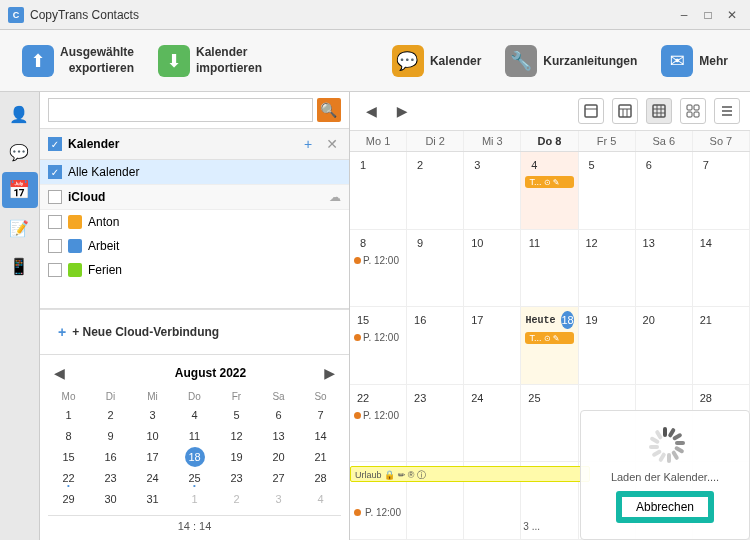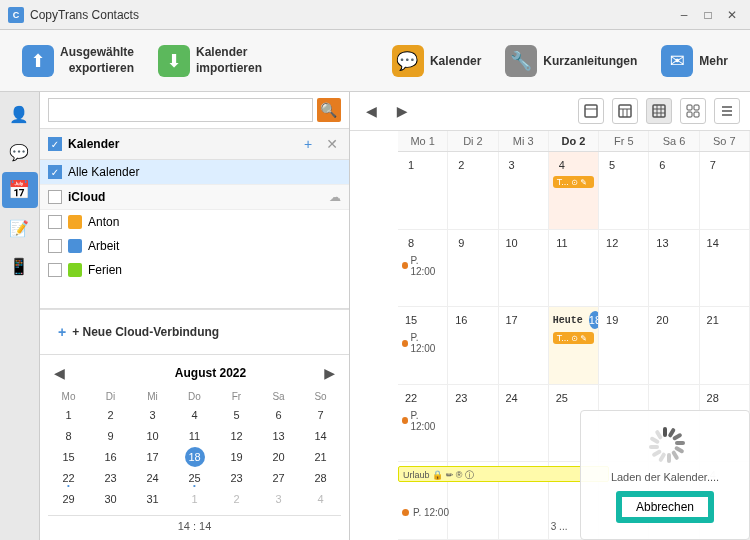--- a/index.html
+++ b/index.html
@@ -331,21 +331,20 @@
       font-size: 12px;
       color: #555;
     }
 
     
     .calendar-grid {
       flex: 1;
       display: flex;
       flex-direction: column;
       overflow: hidden;
-      margin-left: 48px;
     }
     .cal-header-row {
       display: grid;
       grid-template-columns: repeat(7, 1fr);
       border-bottom: 1px solid #ddd;
       background: #f9f9f9;
     }
     .cal-header-cell {
       padding: 4px 8px;
       font-size: 11px;
@@ -689,21 +688,21 @@
             </svg>
         </button>
       </div>
 
       <div class="calendar-grid" style="position:relative;">
 
         <div class="cal-header-row">
           <div class="cal-header-cell">Mo 1</div>
           <div class="cal-header-cell">Di 2</div>
           <div class="cal-header-cell">Mi 3</div>
-          <div class="cal-header-cell today-col">Do 2</div>
+          <div class="cal-header-cell today-col">Do 8</div>
           <div class="cal-header-cell">Fr 5</div>
           <div class="cal-header-cell">Sa 6</div>
           <div class="cal-header-cell">So 7</div>
         </div>
 
         <div class="cal-body">
 
           <div class="cal-row">
             <div class="cal-cell"><span class="day-num">1</span></div>
             <div class="cal-cell"><span class="day-num">2</span></div>

